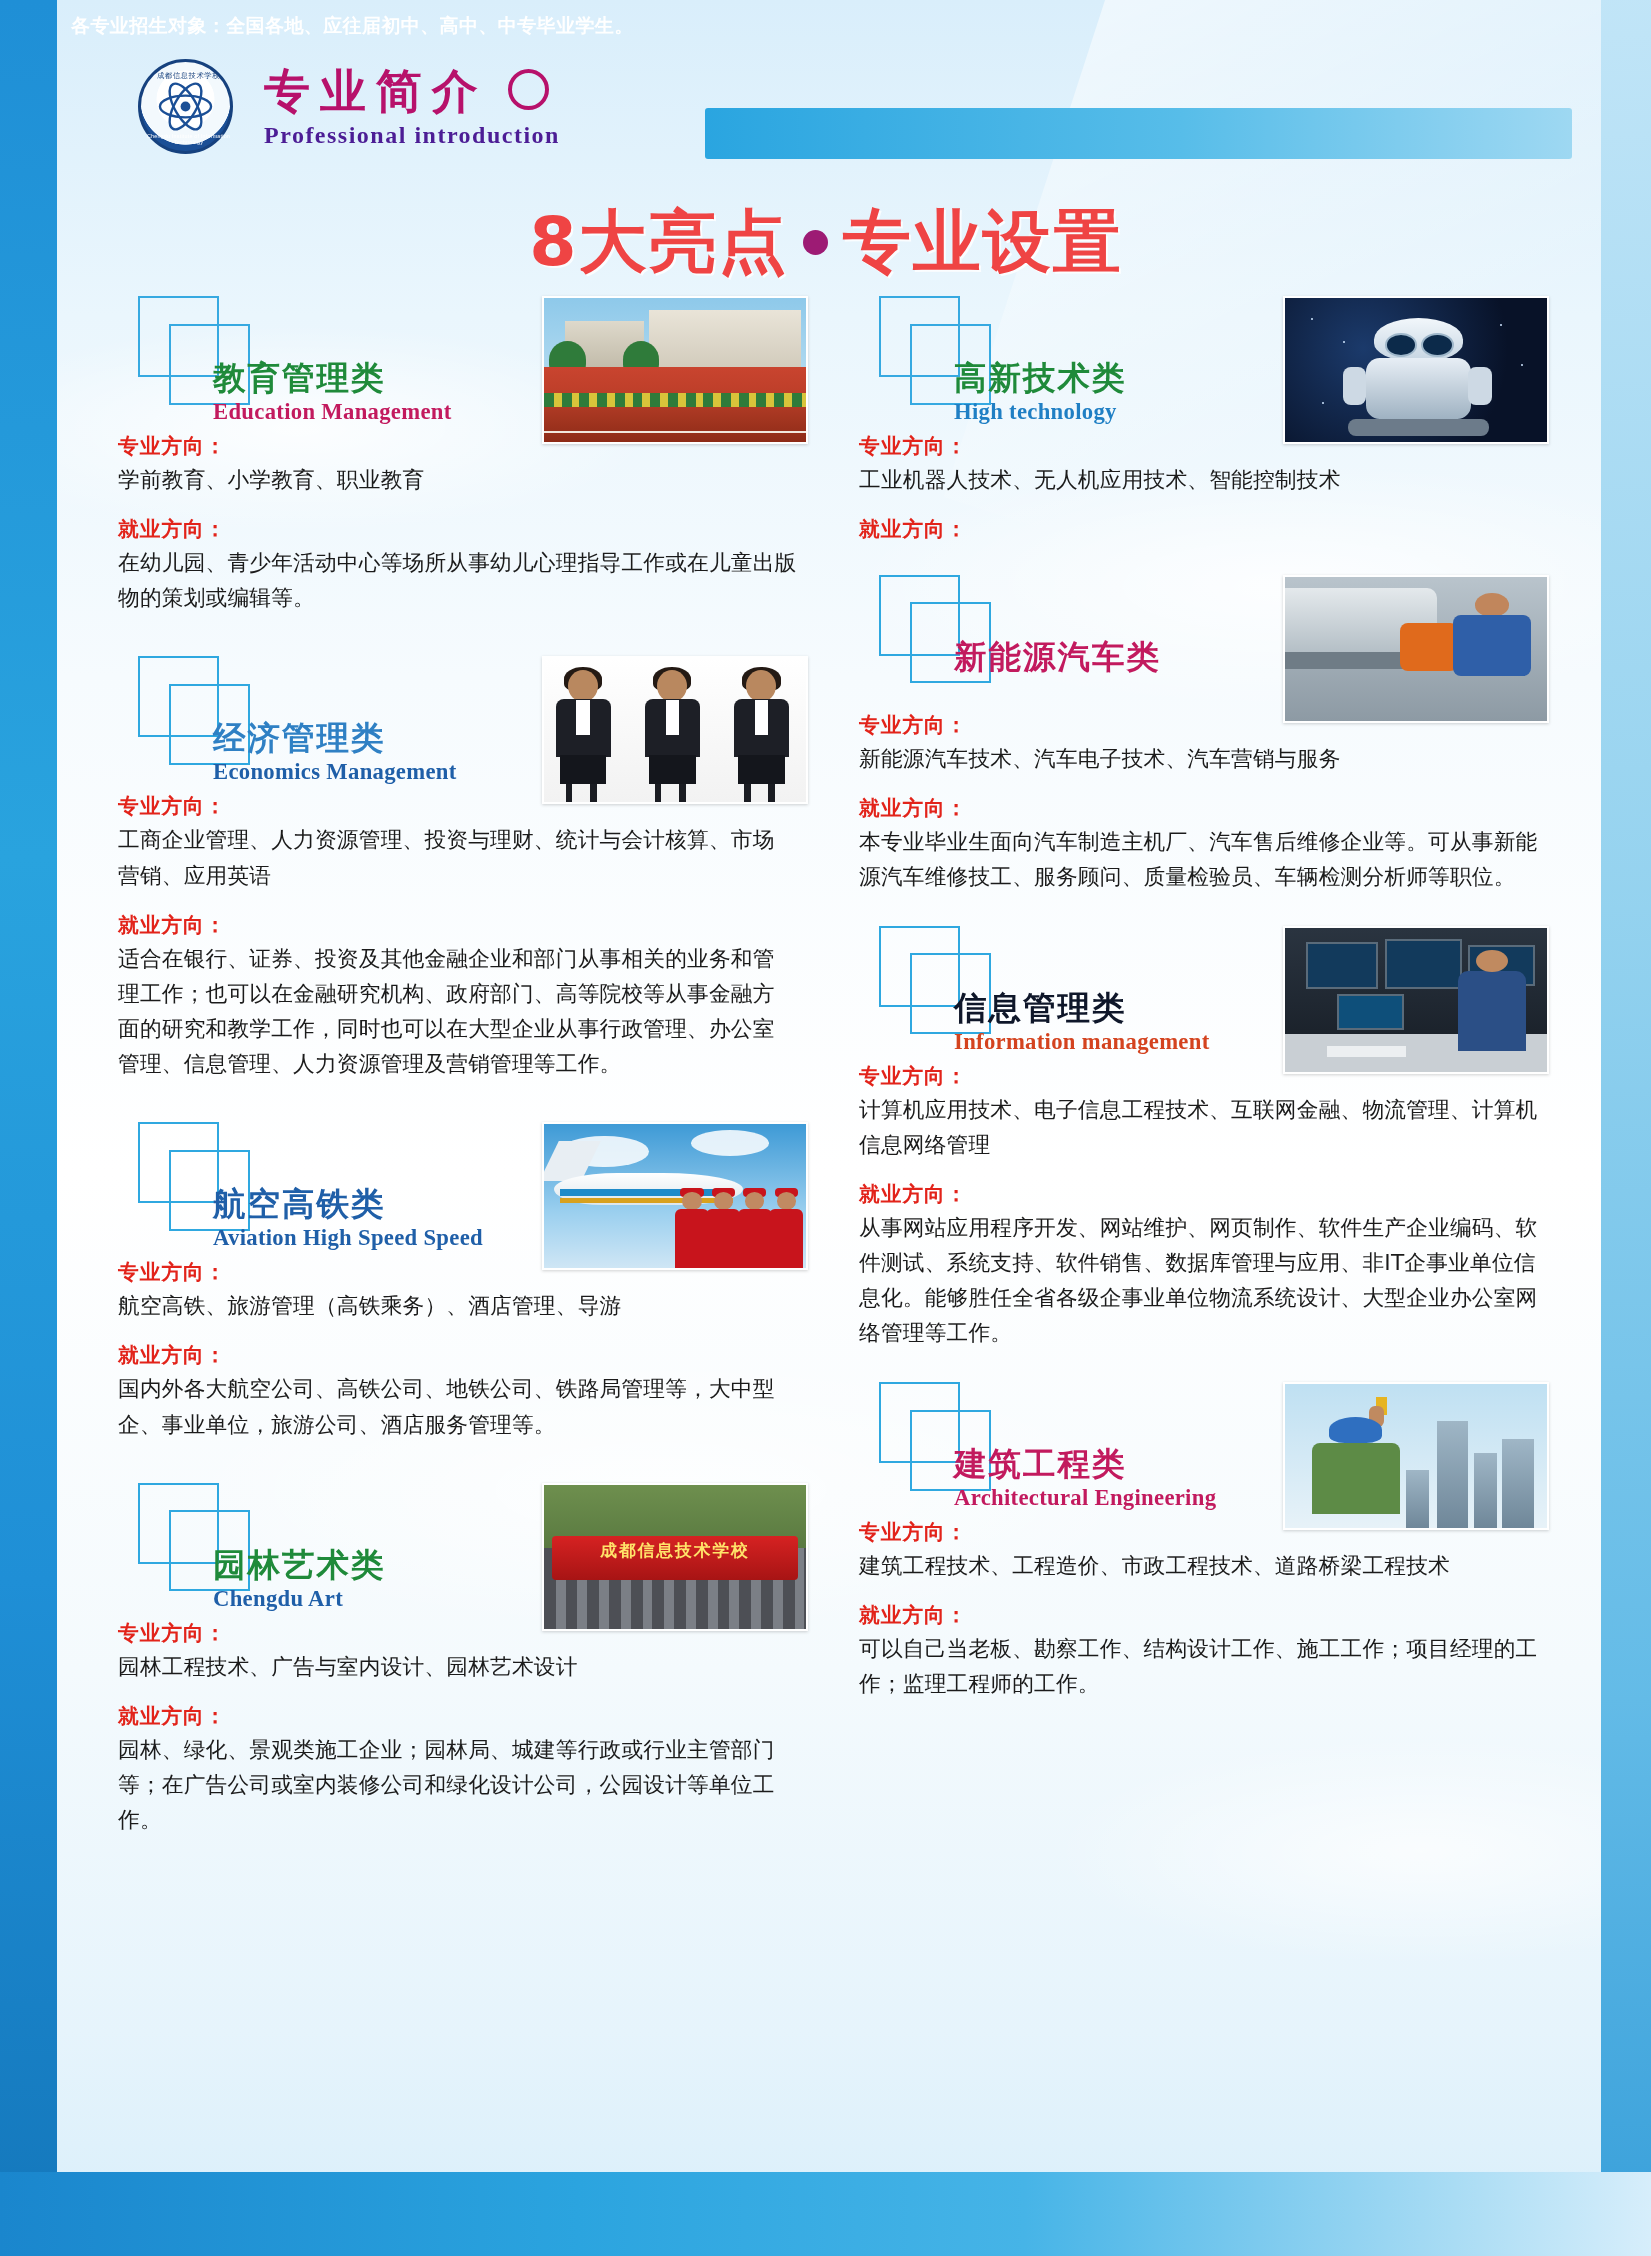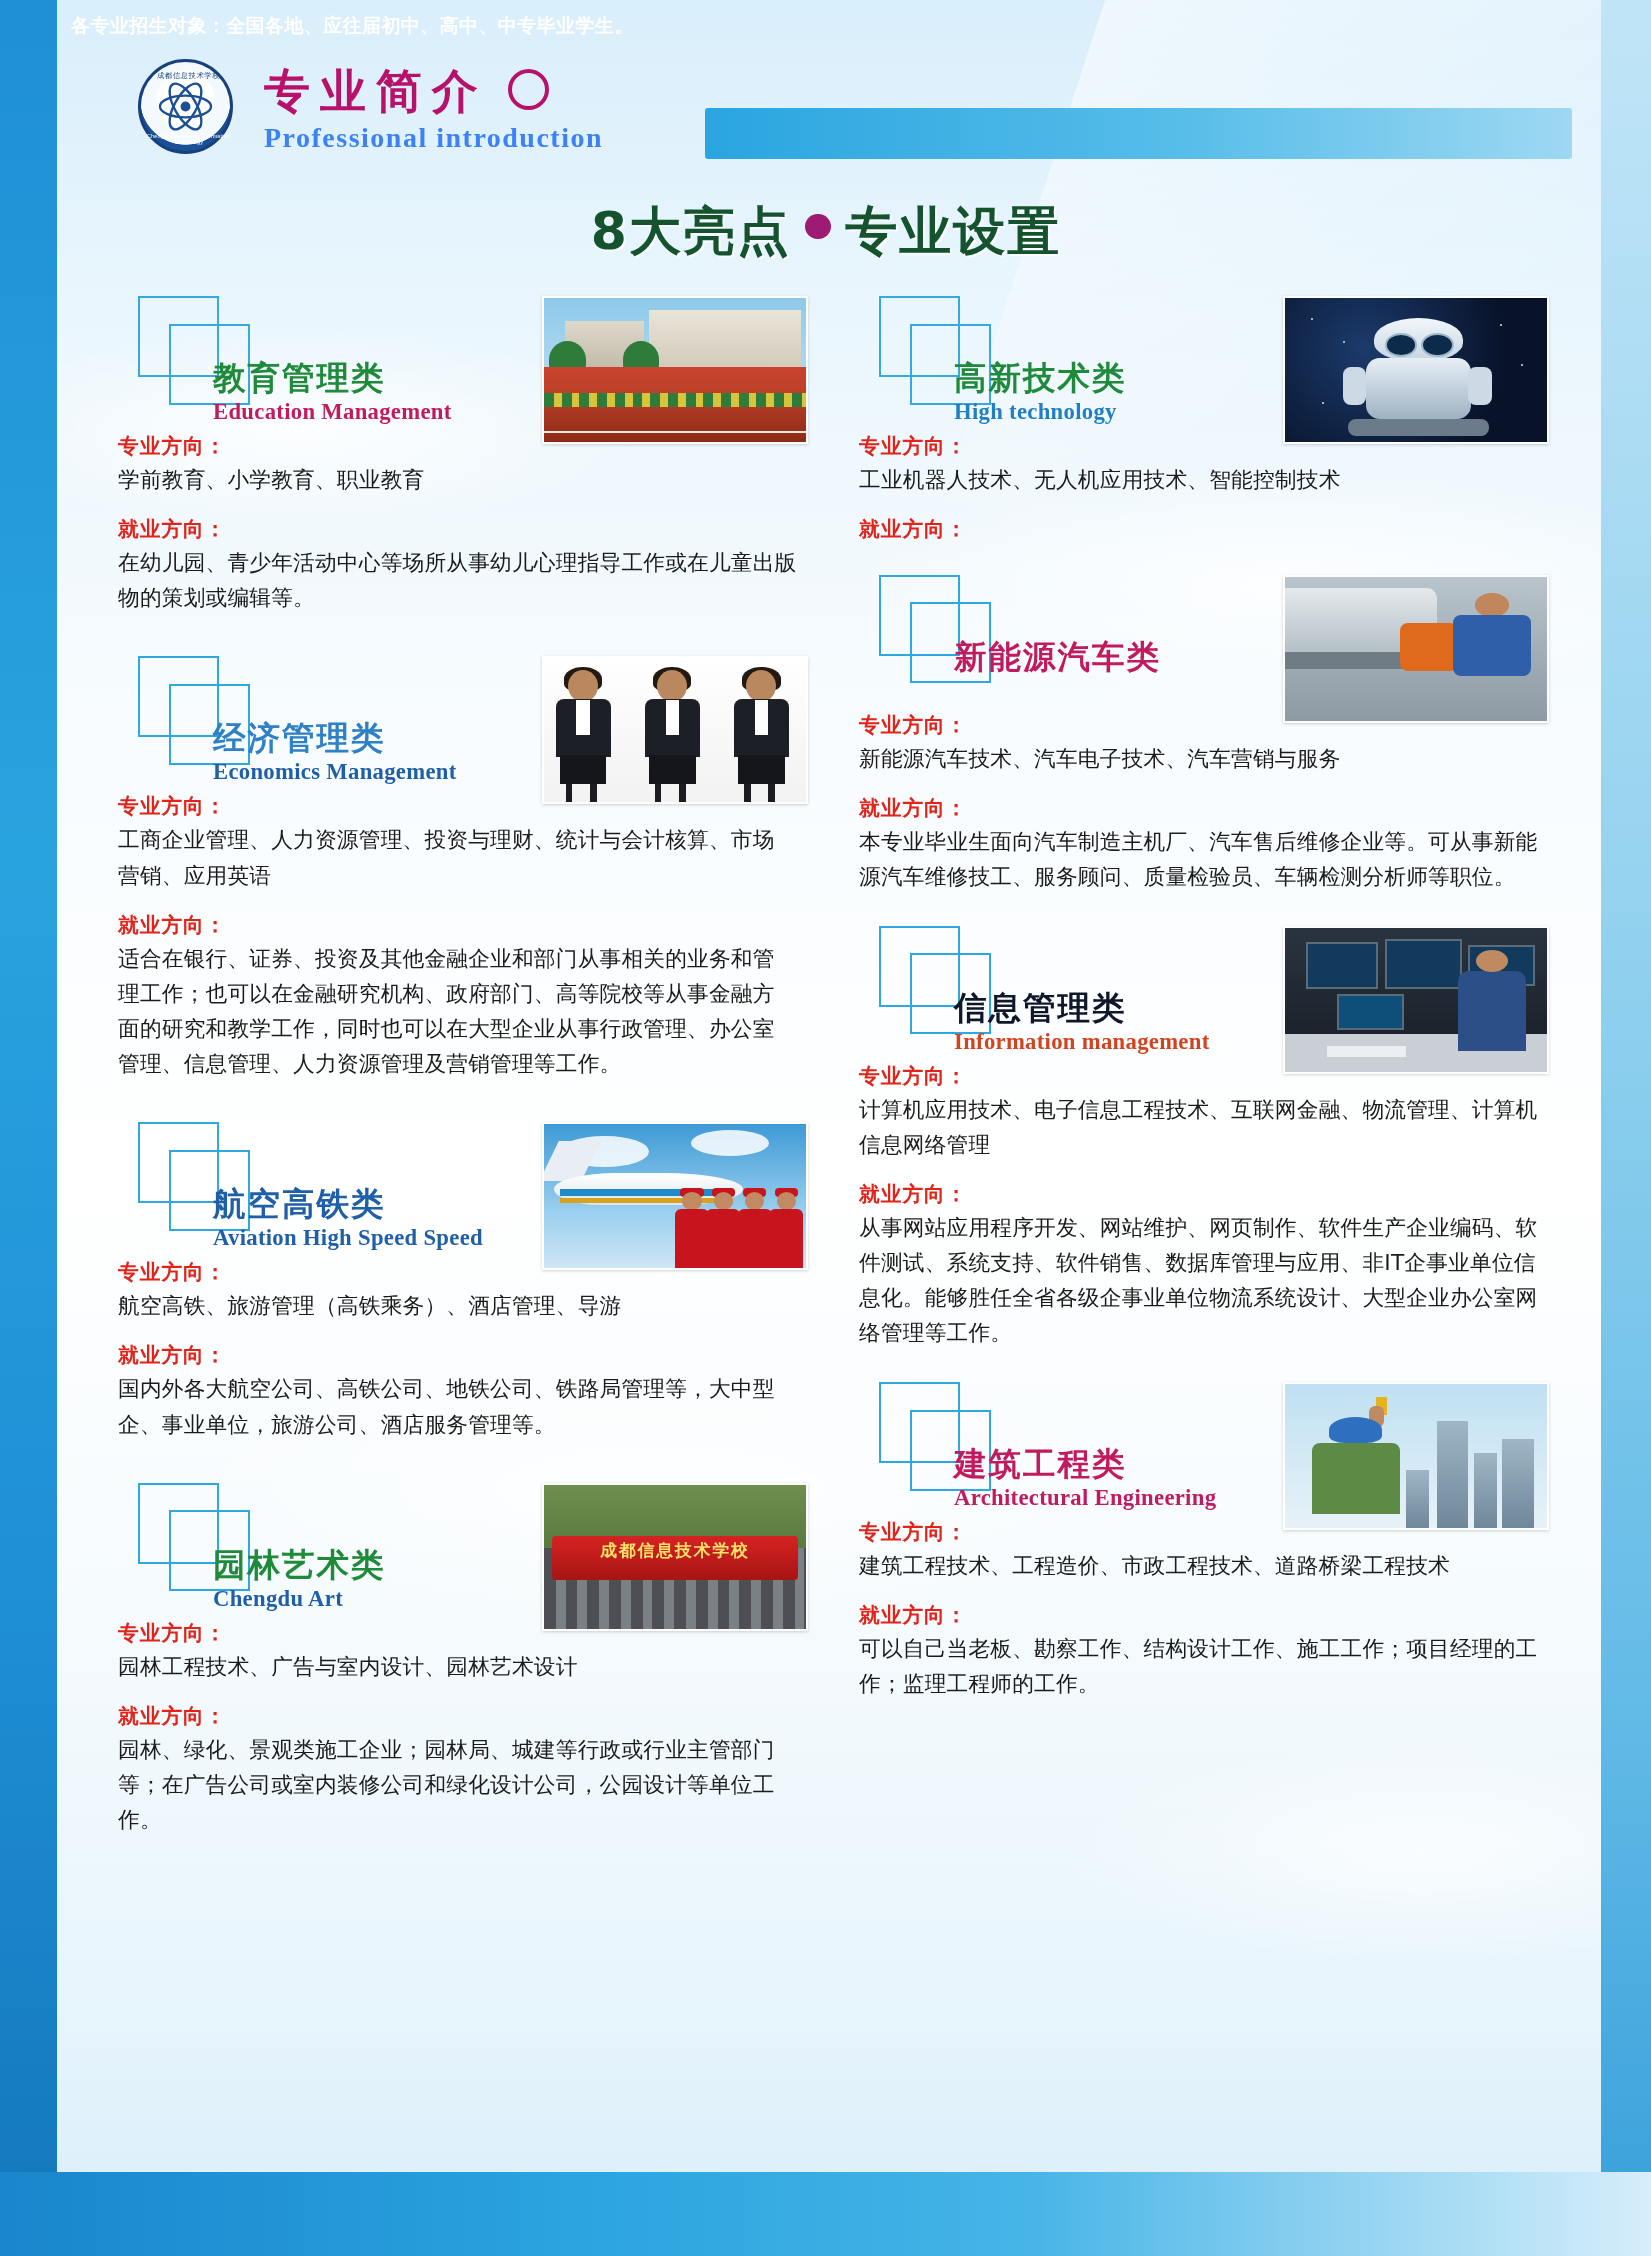--- a/index.html
+++ b/index.html
@@ -65,42 +65,42 @@
     font-size:46px; font-weight:bold; color:#b7116b;
     letter-spacing:9.9px;
     font-family:"DejaVu Sans", sans-serif;
   }
   .hdr-ring{
     position:absolute; left:508px; top:69px; width:33px; height:33px;
     border:4.9px solid #b7116b; border-radius:50%;
   }
   .hdr-en{
     position:absolute; left:264px; top:122px;
-    font-size:28px; font-weight:bold; color:#3b82f6;
+    font-size:24px; font-weight:bold; color:#4c1d95;
     font-family:"Liberation Serif", serif;
     letter-spacing:1.5px;
   }
   .hdr-bar{
     position:absolute; left:705px; top:108px; width:867px; height:51px;
     background:linear-gradient(90deg,#2aa5e0,#57bde9 55%,#9ed8f2);
     border-radius:3px;
     transform:skewX(0deg);
   }
   .hdr-bar-inner{
     position:absolute; left:0; top:0; width:867px; height:51px;
     display:flex; align-items:center; padding-left:71px; box-sizing:border-box;
     color:#ffffff; font-size:19px; font-weight:bold; letter-spacing:0.4px;
   }
   .hdr-bar-label{ font-weight:bold; }
   .title-wrap{
     position:absolute; left:0; top:197px; width:1652px; text-align:center;
   }
   .title-main{
     display:inline-block;
-    font-size:52px; font-weight:bold; color:#14532d;
+    font-size:68px; font-weight:bold; color:#ef4444;
     font-family:"DejaVu Sans", sans-serif;
     letter-spacing:2px;
     text-shadow:2px 2px 0 rgba(255,255,255,.8);
   }
   .title-dot{
     display:inline-block; width:25.6px; height:25.6px; border-radius:50%;
     background:#9d1b74; margin:0 9.9px; vertical-align:9.9px;
   }
 
   

